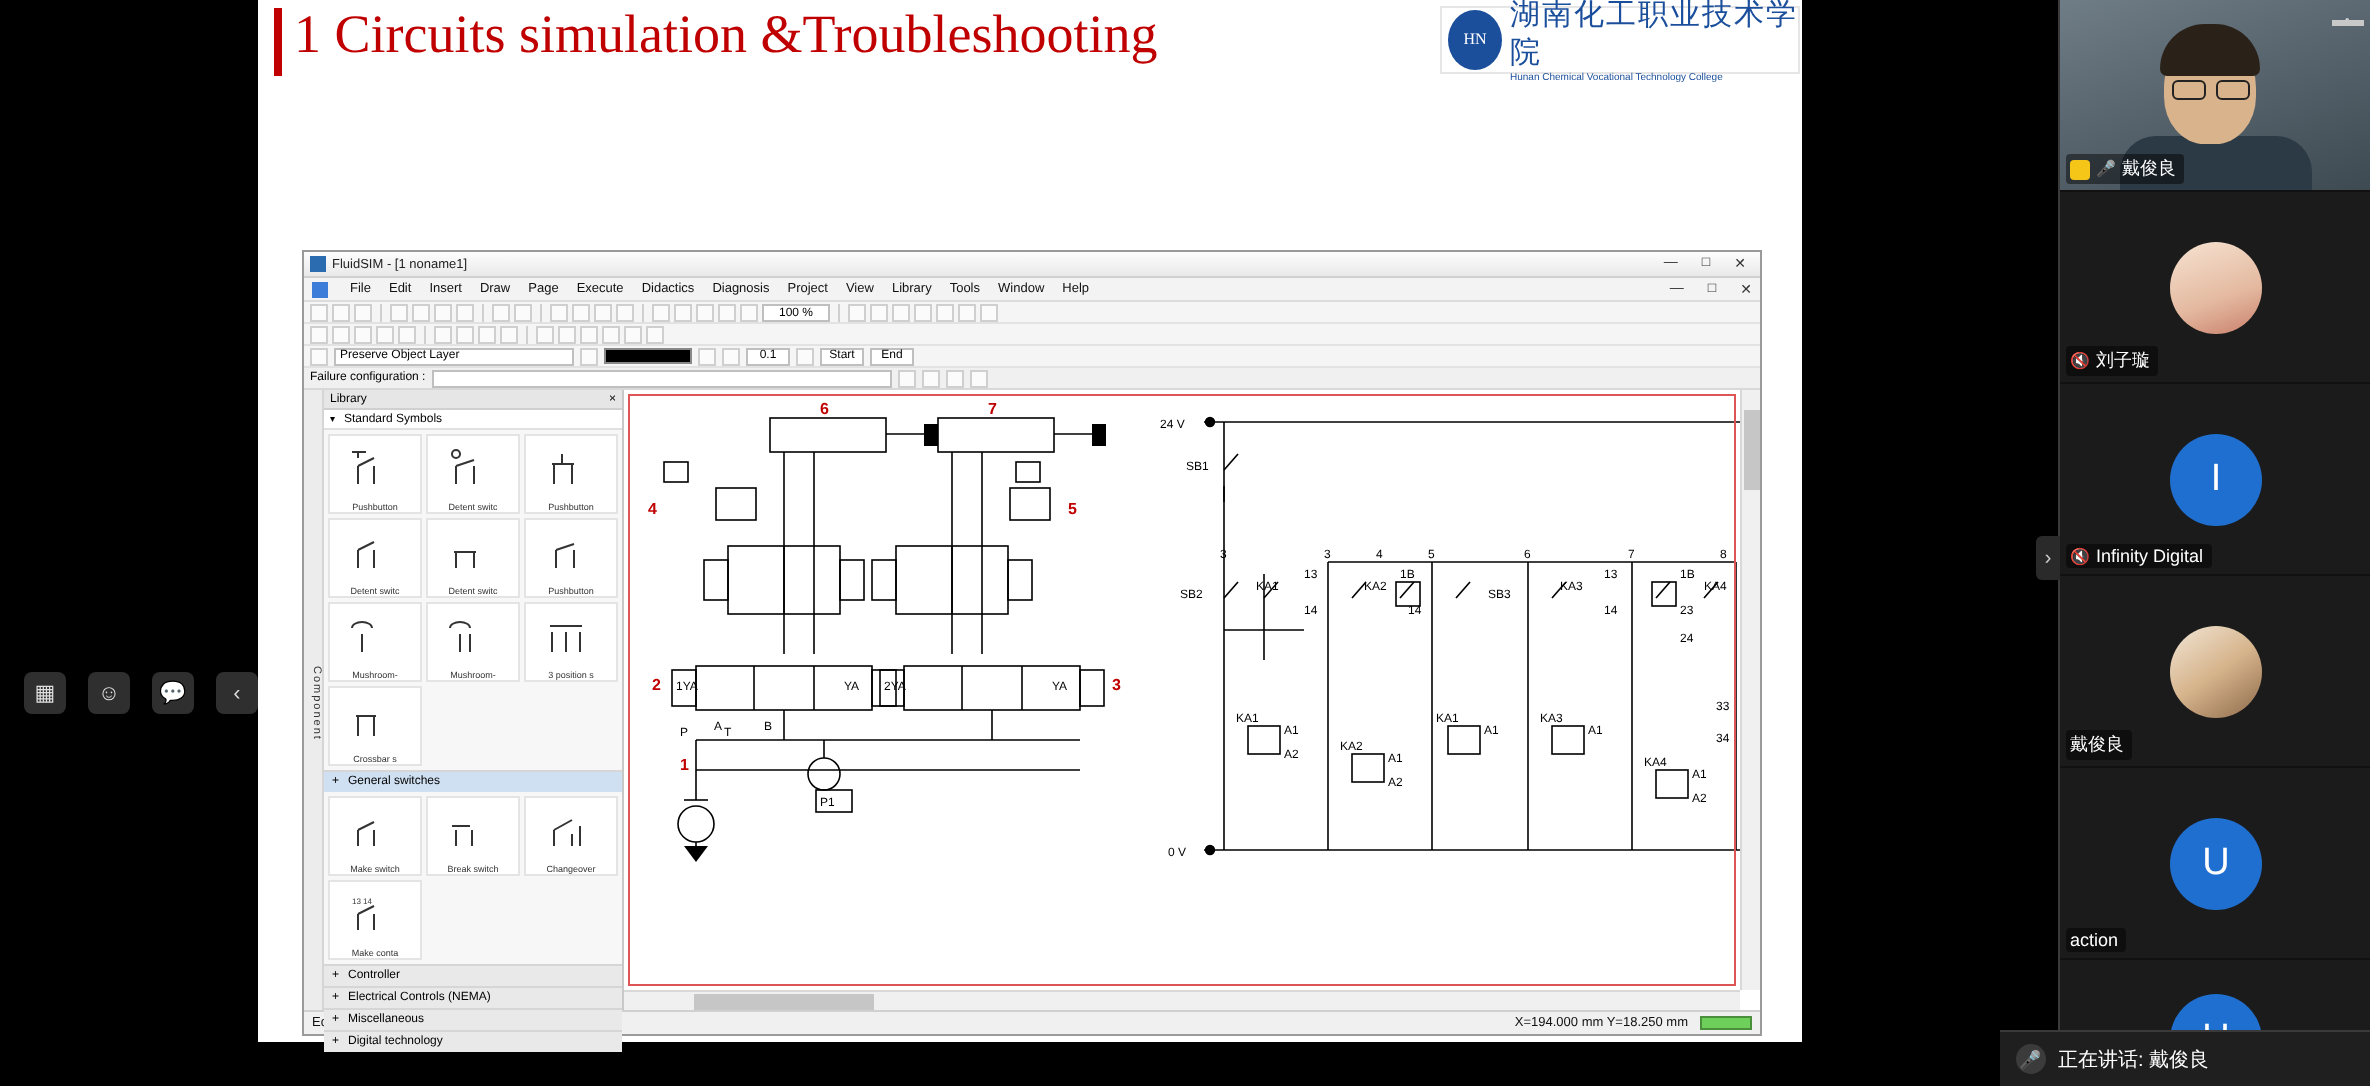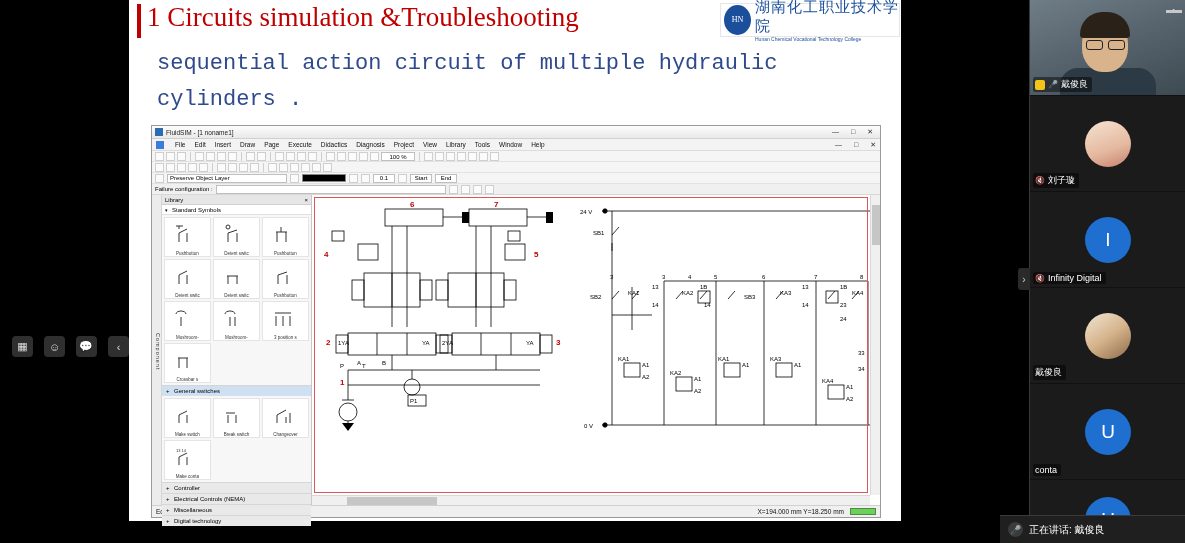--- a/index.html
+++ b/index.html
@@ -187,21 +187,20 @@
         <div id="slide-title">1  Circuits simulation &amp;Troubleshooting</div>
         <div id="logo">
           <div id="logo-mark">HN</div>
           <div>
             <span id="logo-cn">湖南化工职业技术学院</span>
             <span id="logo-en">Hunan Chemical Vocational Technology College</span>
           </div>
         </div>
       </div>
 
-      <div id="subtitle">sequential action circuit of multiple hydraulic cylinders .</div>
 
       <div id="fluidsim">
 
         <div class="fs-titlebar">
           <span class="ico"></span>
           <span class="fs-title-text">FluidSIM - [1  noname1]</span>
           <span class="fs-winbtns">
             <span>—</span>
             <span>□</span>
             <span>✕</span>
@@ -675,21 +674,21 @@
     <div class="tile">
       <div class="pic-avatar" style="background:linear-gradient(145deg,#f2e6d6,#d6b48c 50%,#8e6a4a);"></div>
       <div class="name">
         <span>戴俊良</span>
       </div>
     </div>
 
     <div class="tile">
       <div class="avatar" style="background:#1f6fd0;">U</div>
       <div class="name">
-        <span>conta</span>
+        <span>action</span>
       </div>
     </div>
 
     <div class="tile">
       <div class="avatar" style="background:#1f6fd0; top:40px;">U</div>
     </div>
   </div>
 
   <div id="speaking">
     <span class="mic-round">🎤</span>

